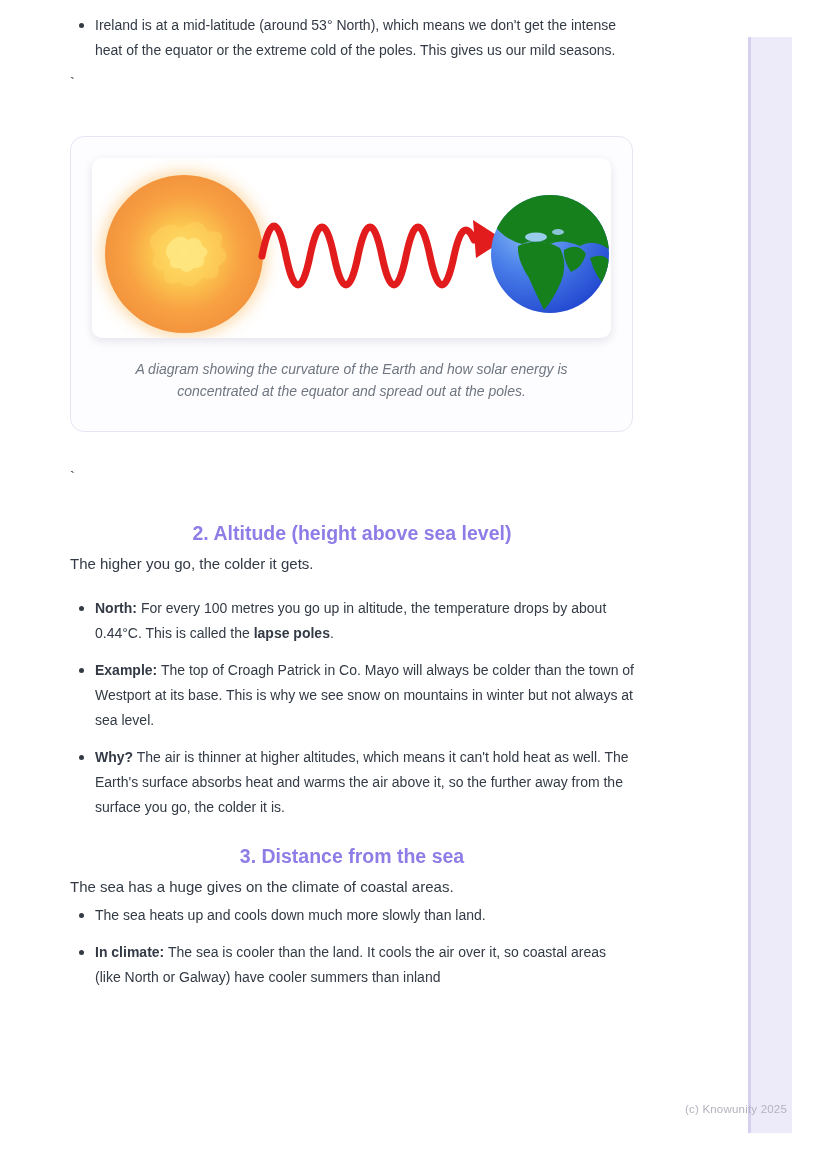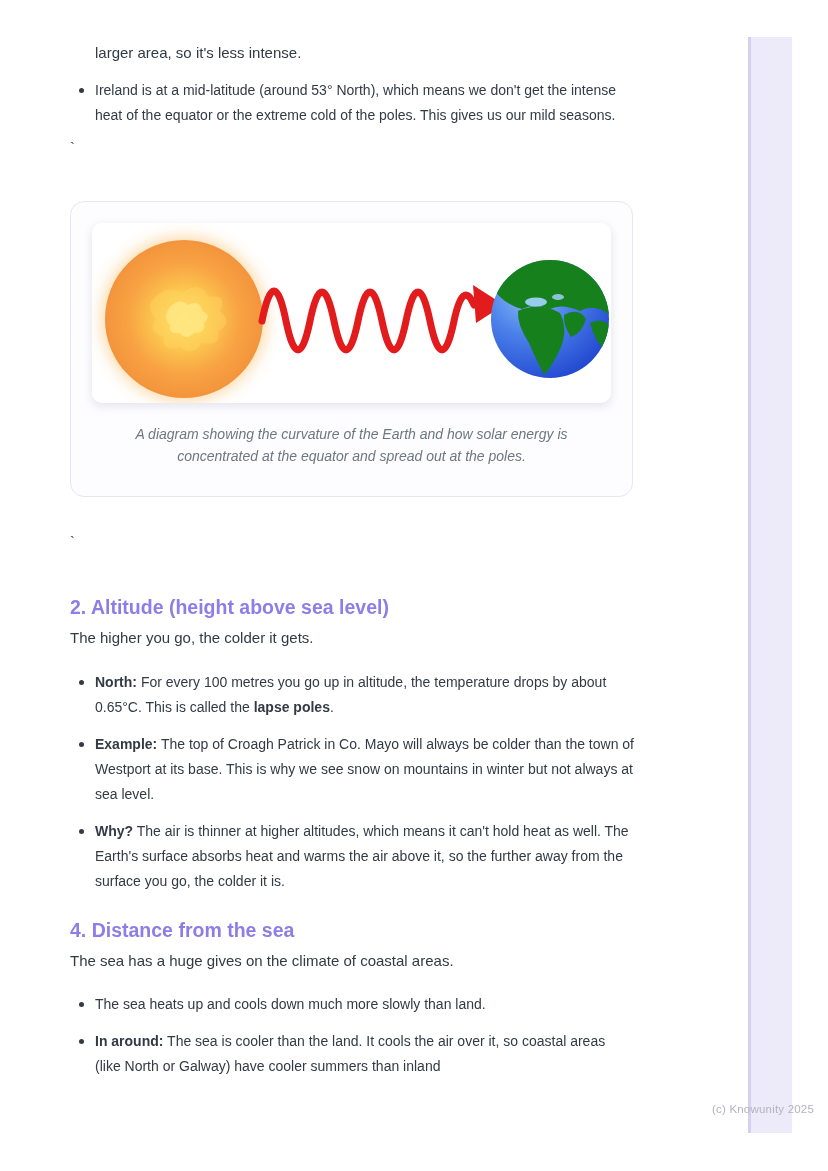--- a/index.html
+++ b/index.html
@@ -8,21 +8,21 @@
     background:#ffffff;
     font-family:"Liberation Sans",sans-serif;
     color:#333a45;
   }
   .content{position:absolute;left:70px;top:0;width:564px;}
   .body-text{font-size:15px;line-height:25px;margin:0;}
   .continued{margin-top:40px;padding-left:25px;}
   .blist{list-style:none;margin:0;padding:0;}
   .blist.mt13{margin-top:13px;}
   .blist.mt20{margin-top:20px;}
-  .blist.mt19{margin-top:19px;}
+  .blist.mt19{margin-top:4px;}
   .blist li{position:relative;padding-left:25px;font-size:14px;line-height:25px;margin-top:12px;}
   .blist li:first-child{margin-top:0;}
   .dot{position:absolute;left:9px;top:10px;width:5px;height:5px;border-radius:50%;background:#333a45;}
   .bold{font-weight:700;}
   .stray{font-size:15px;line-height:25px;margin-top:7px;color:#333a45;}
   .stray2{margin-top:32px;}
   .figcard{
     margin:41px 0 1px 0;width:563px;height:296px;box-sizing:border-box;
     border:1px solid #e7e5f2;border-radius:14px;background:#fdfdff;
     padding:21px 21px 0 21px;
@@ -30,39 +30,39 @@
   .imgpanel{
     width:519px;height:180px;background:#ffffff;border-radius:10px;
     box-shadow:0 3px 10px rgba(45,45,90,0.13);
   }
   .caption{
     margin-top:20px;font-size:14px;line-height:22px;font-style:italic;
     color:#6f7680;text-align:center;
   }
   .section-heading{
     font-size:19.5px;line-height:28px;font-weight:700;color:#8e7de6;
-    margin:39px 0 0 0;
+    margin:30px 0 0 0;
+    text-align:center;
   }
   .section-heading.h3{margin-top:22px;}
   .intro{margin-top:4px;}
   .edgebar{
     position:absolute;left:748px;top:37px;width:44px;height:1096px;
     background:#edebf9;border-left:3px solid #d5cff0;box-sizing:border-box;
   }
   .watermark{
-    position:absolute;left:712px;top:1102px;font-size:11.5px;line-height:15px;
+    position:absolute;left:685px;top:1102px;font-size:11.5px;line-height:15px;
     color:#b4b2bf;letter-spacing:0.2px;z-index:2;white-space:nowrap;
   }
 </style>
 </head>
 <body>
 
 <div class="content">
 
-  <p class="body-text continued">larger area, so it's less intense.</p>
 
   <ul class="blist mt13">
     <li>
       <span class="dot"></span>
       <span>Ireland is at a mid-latitude (around 53° North), which means we don't get the intense heat of the equator or the extreme cold of the poles. This gives us our mild seasons.</span>
     </li>
   </ul>
 
   <div class="stray">`</div>
 
@@ -122,44 +122,44 @@
 
   <div class="stray stray2">`</div>
 
   <h2 class="section-heading">2. Altitude (height above sea level)</h2>
 
   <p class="body-text intro">The higher you go, the colder it gets.</p>
 
   <ul class="blist mt20">
     <li>
       <span class="dot"></span>
-      <span><span class="bold">North:</span><span> For every 100 metres you go up in altitude, the temperature drops by about 0.65°C. This is called the </span><span class="bold">lapse poles</span><span>.</span></span>
+      <span><span class="bold">North:</span><span> For every 100 metres you go up in altitude, the temperature drops by about 0.44°C. This is called the </span><span class="bold">lapse poles</span><span>.</span></span>
     </li>
     <li>
       <span class="dot"></span>
       <span><span class="bold">Example:</span><span> The top of Croagh Patrick in Co. Mayo will always be colder than the town of Westport at its base. This is why we see snow on mountains in winter but not always at sea level.</span></span>
     </li>
     <li>
       <span class="dot"></span>
       <span><span class="bold">Why?</span><span> The air is thinner at higher altitudes, which means it can't hold heat as well. The Earth's surface absorbs heat and warms the air above it, so the further away from the surface you go, the colder it is.</span></span>
     </li>
   </ul>
 
-  <h2 class="section-heading h3">4. Distance from the sea</h2>
+  <h2 class="section-heading h3">3. Distance from the sea</h2>
 
   <p class="body-text intro">The sea has a huge gives on the climate of coastal areas.</p>
 
   <ul class="blist mt19">
     <li>
       <span class="dot"></span>
       <span><span>The sea heats up and cools down much more slowly than land.</span></span>
     </li>
     <li>
       <span class="dot"></span>
-      <span><span class="bold">In around:</span><span> The sea is cooler than the land. It cools the air over it, so coastal areas (like North or Galway) have cooler summers than inland</span></span>
+      <span><span class="bold">In climate:</span><span> The sea is cooler than the land. It cools the air over it, so coastal areas (like North or Galway) have cooler summers than inland</span></span>
     </li>
   </ul>
 
 </div>
 
 <div class="edgebar"></div>
 
 <div class="watermark">(c) Knowunity 2025</div>
 
 </body></html>

